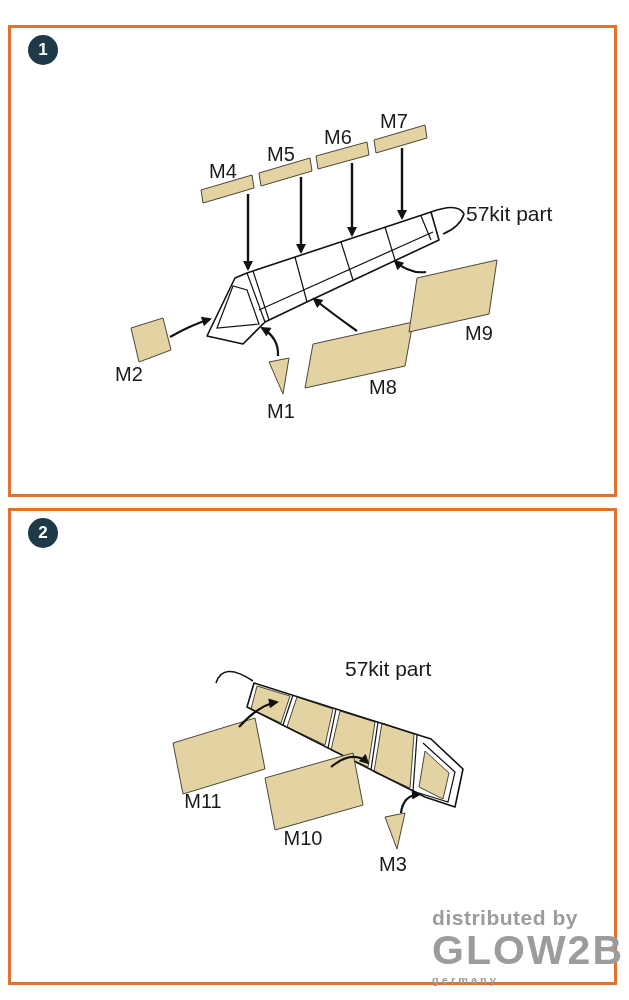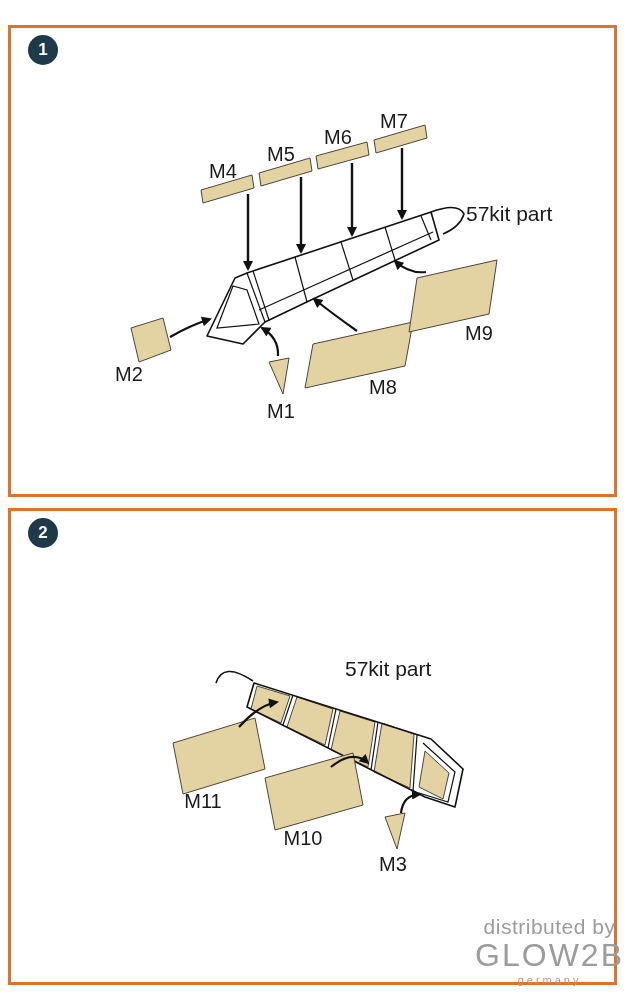--- a/index.html
+++ b/index.html
@@ -28,25 +28,25 @@
     font-family:"Liberation Sans", sans-serif;
     font-size:20px; fill:#1a1a1a;
   }
   svg text.kit { font-size:21px; }
   .mask  { fill:#e3d2a2; stroke:#4a463a; stroke-width:1; }
   .body-line { fill:none; stroke:#111111; stroke-width:1.6; stroke-linejoin:round; }
   .frame-line { fill:none; stroke:#111111; stroke-width:1.2; }
   .arrow { fill:none; stroke:#111111; stroke-width:2.2; }
   .arrow-straight { fill:none; stroke:#111111; stroke-width:2.4; }
   .watermark {
-    position:absolute; right:5px; bottom:14px; text-align:center;
-    color:#9c9c9c; font-weight:normal; z-index:3; line-height:1.0;
+    position:absolute; right:5px; bottom:14px; text-align:left;
+    color:#9c9c9c; font-weight:bold; z-index:3; line-height:1.0;
   }
   .wm-line1   { font-size:21px; letter-spacing:0.5px; }
-  .wm-brand   { font-size:32px; letter-spacing:2px; margin-top:2px; }
+  .wm-brand   { font-size:41px; letter-spacing:2px; margin-top:2px; }
   .wm-country { font-size:11px; letter-spacing:3px; margin-top:4px; }
 </style>
 </head>
 <body>
 
 <div class="page">
 
   <div class="panel" id="panel1">
     <div class="badge">1</div>
 

